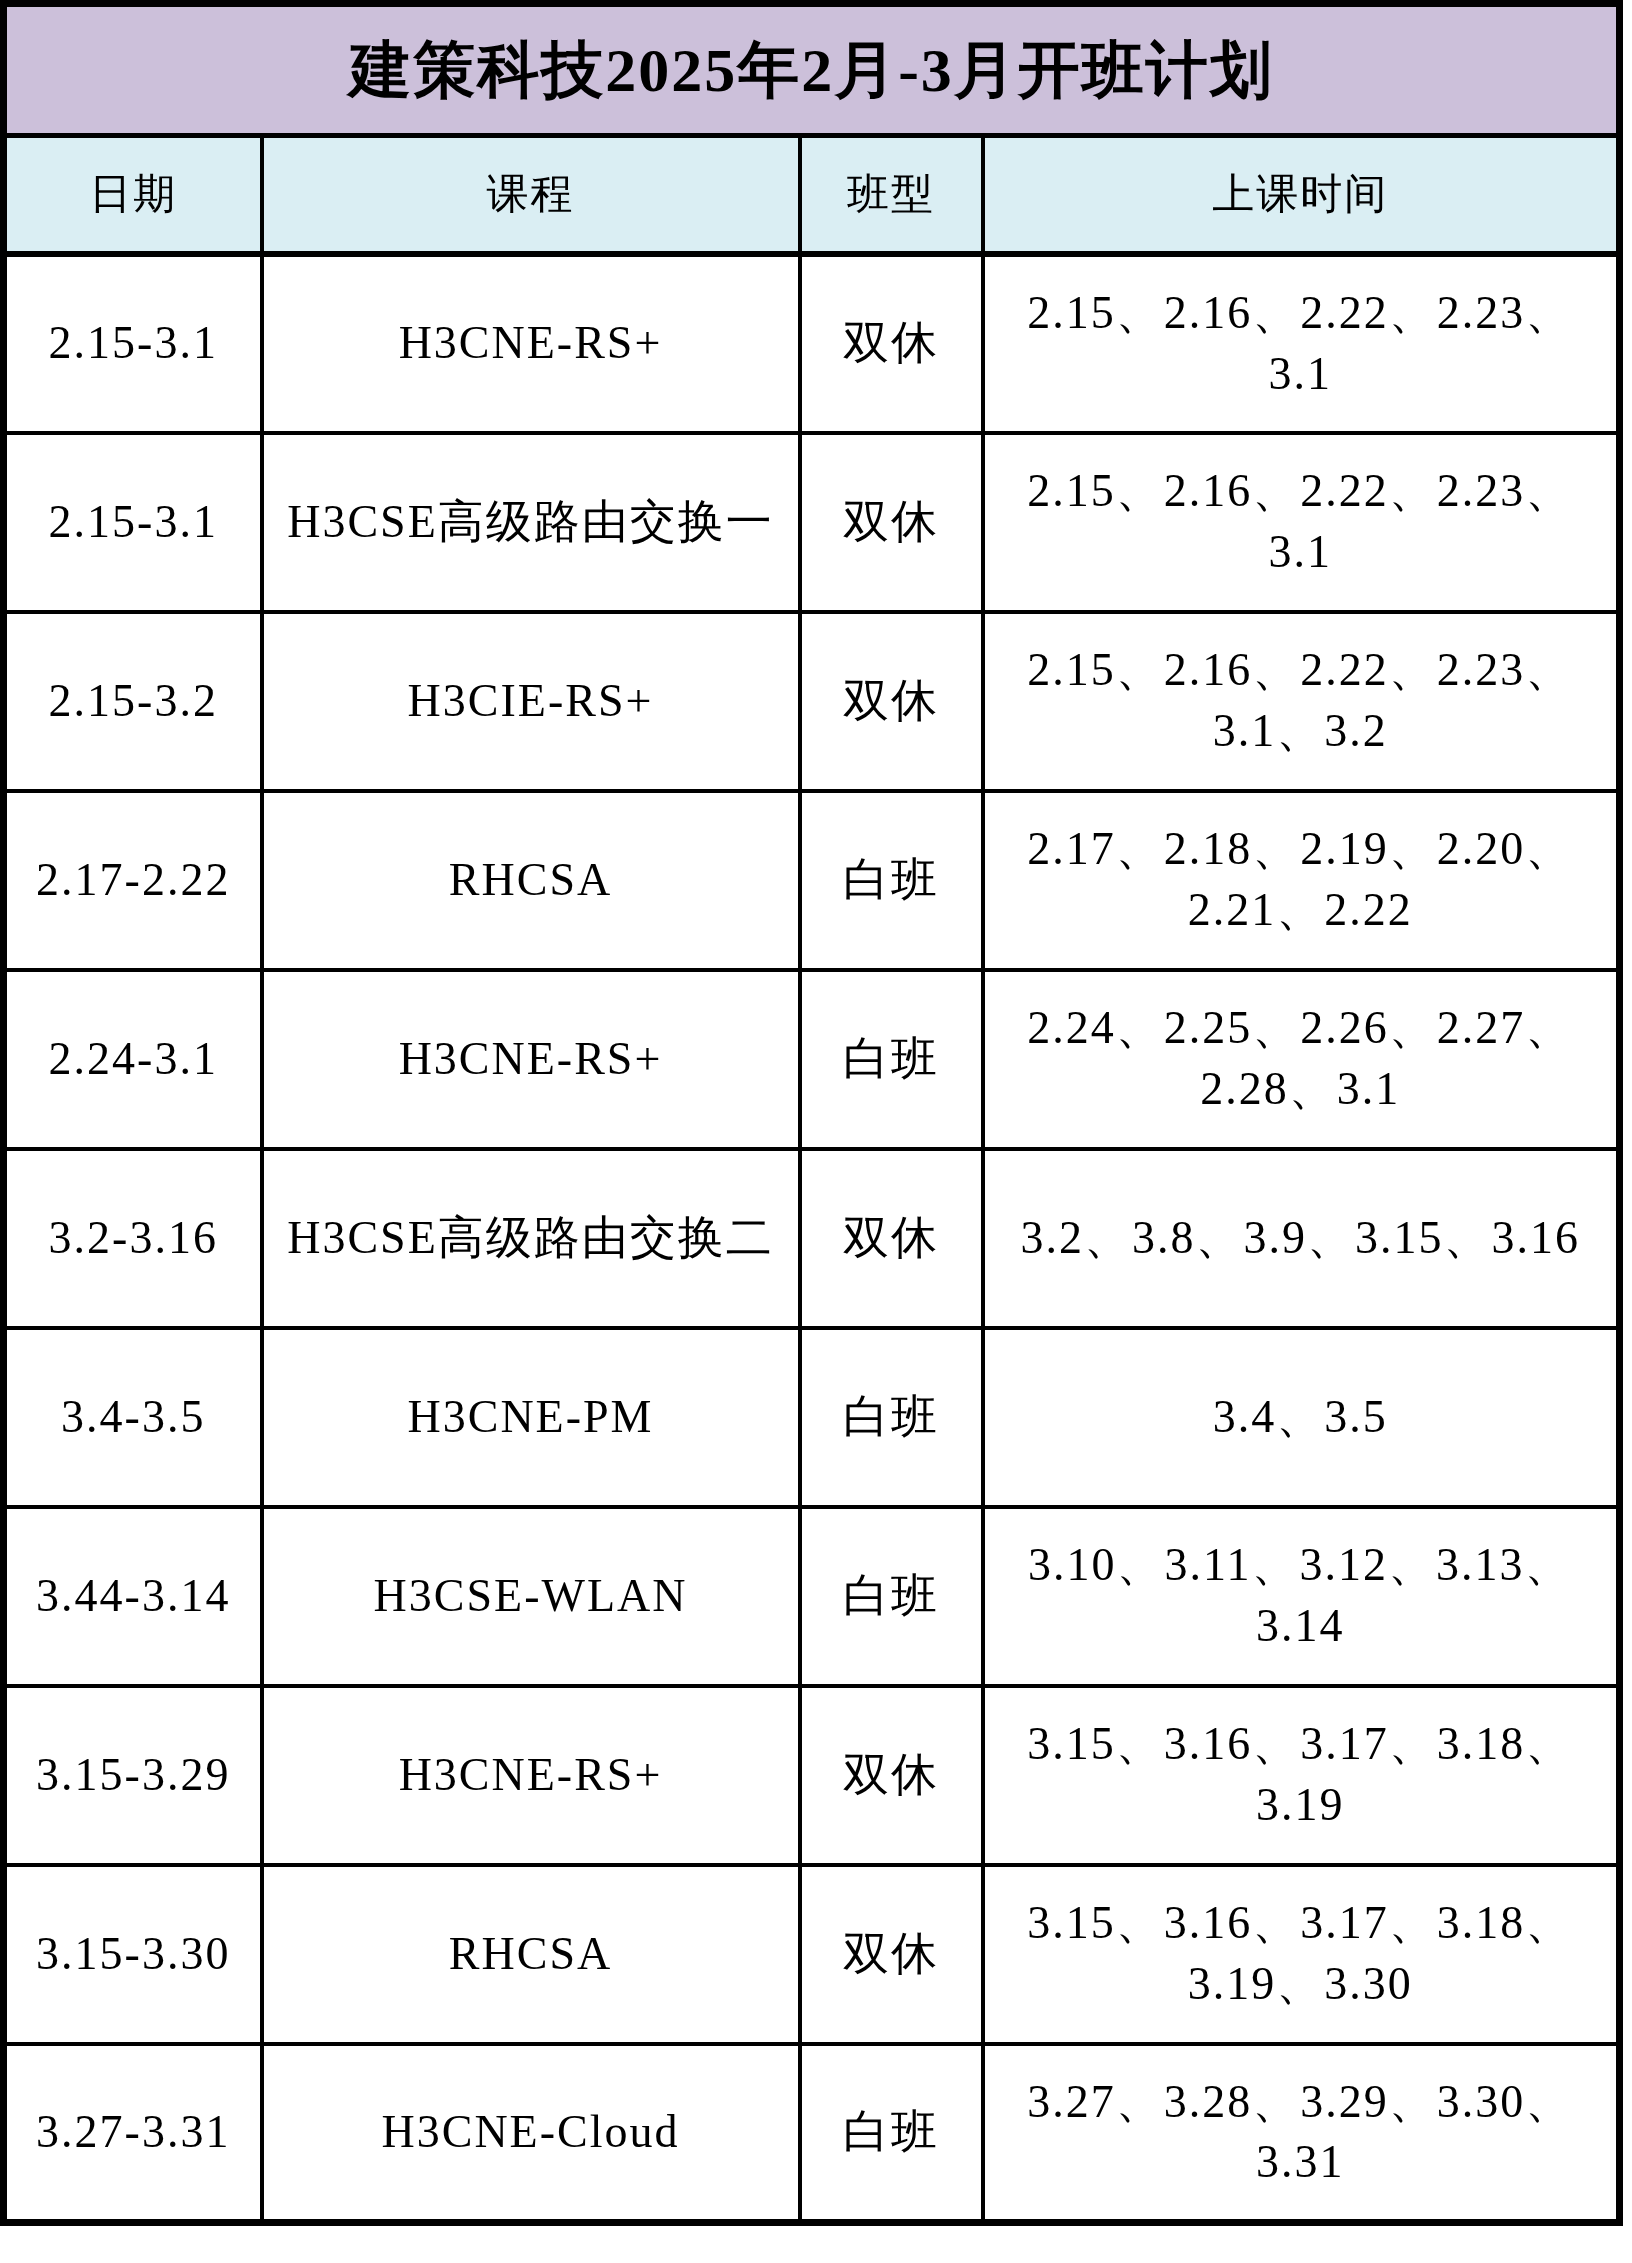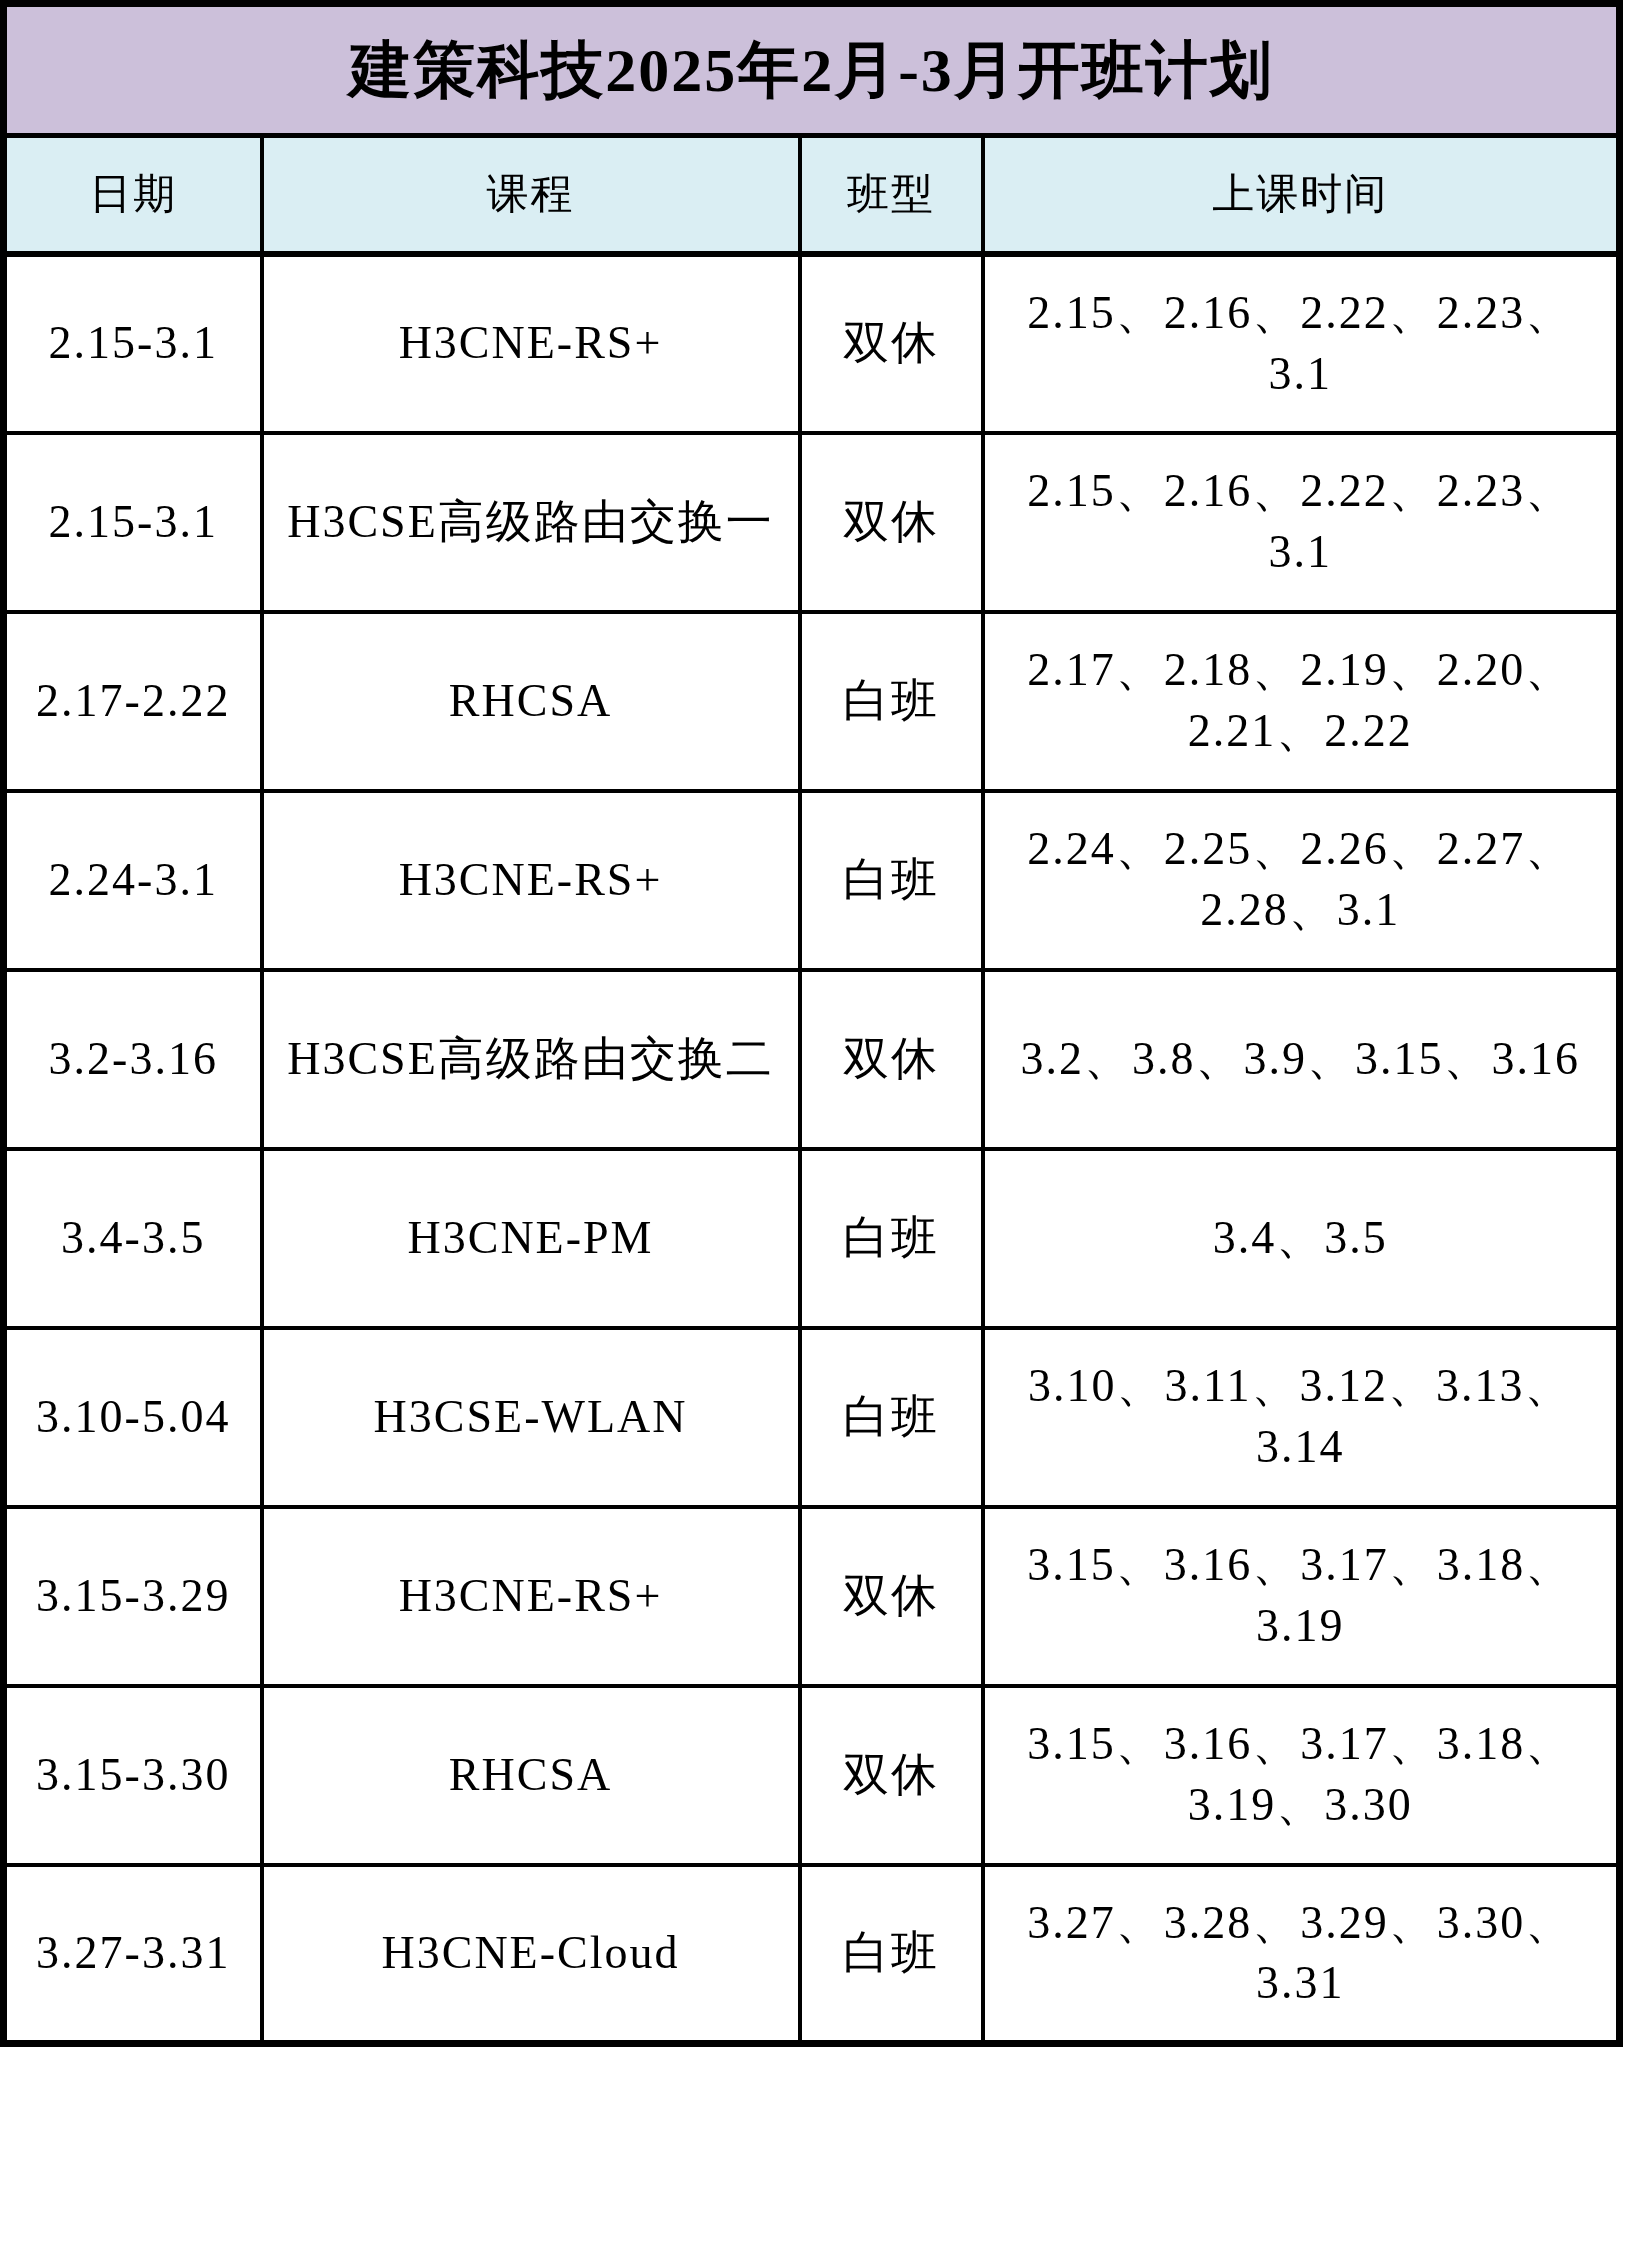--- a/index.html
+++ b/index.html
@@ -87,20 +87,26 @@
         <td>双休</td>
         <td class="times">2.15、2.16、2.22、2.23、3.1</td>
       </tr>
       <tr>
         <td>2.15-3.1</td>
         <td>H3CSE高级路由交换一</td>
         <td>双休</td>
         <td class="times">2.15、2.16、2.22、2.23、3.1</td>
       </tr>
       <tr>
+        <td>2.15-3.2</td>
+        <td>H3CIE-RS+</td>
+        <td>双休</td>
+        <td class="times">2.15、2.16、2.22、2.23、3.1、3.2</td>
+      </tr>
+      <tr>
         <td>2.17-2.22</td>
         <td>RHCSA</td>
         <td>白班</td>
         <td class="times">2.17、2.18、2.19、2.20、2.21、2.22</td>
       </tr>
       <tr>
         <td>2.24-3.1</td>
         <td>H3CNE-RS+</td>
         <td>白班</td>
         <td class="times">2.24、2.25、2.26、2.27、2.28、3.1</td>
@@ -111,21 +117,21 @@
         <td>双休</td>
         <td class="times">3.2、3.8、3.9、3.15、3.16</td>
       </tr>
       <tr>
         <td>3.4-3.5</td>
         <td>H3CNE-PM</td>
         <td>白班</td>
         <td class="times">3.4、3.5</td>
       </tr>
       <tr>
-        <td>3.10-5.04</td>
+        <td>3.44-3.14</td>
         <td>H3CSE-WLAN</td>
         <td>白班</td>
         <td class="times">3.10、3.11、3.12、3.13、3.14</td>
       </tr>
       <tr>
         <td>3.15-3.29</td>
         <td>H3CNE-RS+</td>
         <td>双休</td>
         <td class="times">3.15、3.16、3.17、3.18、3.19</td>
       </tr>

